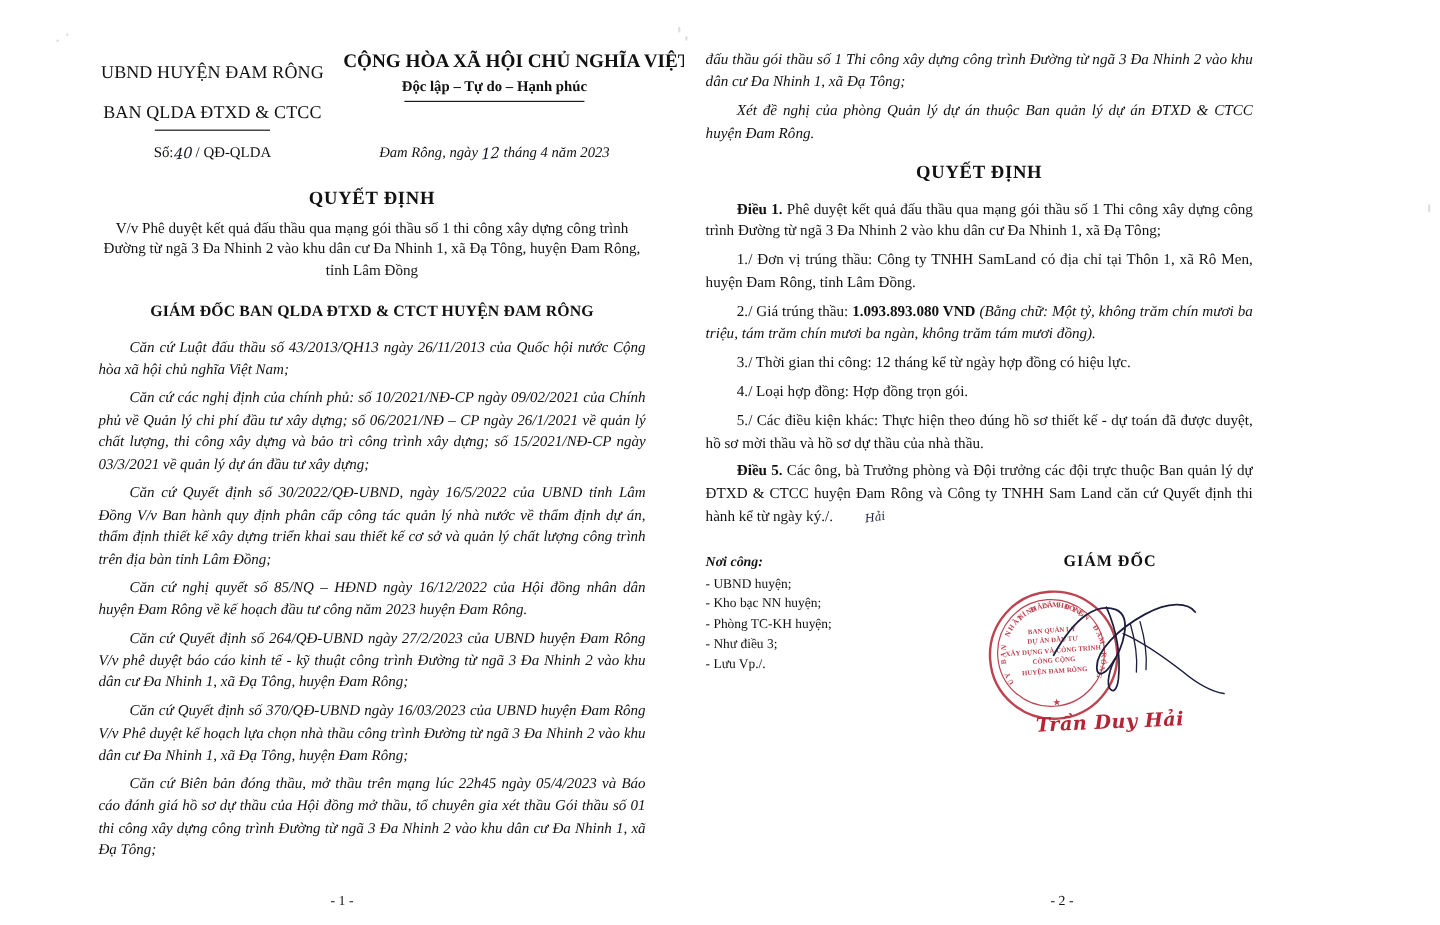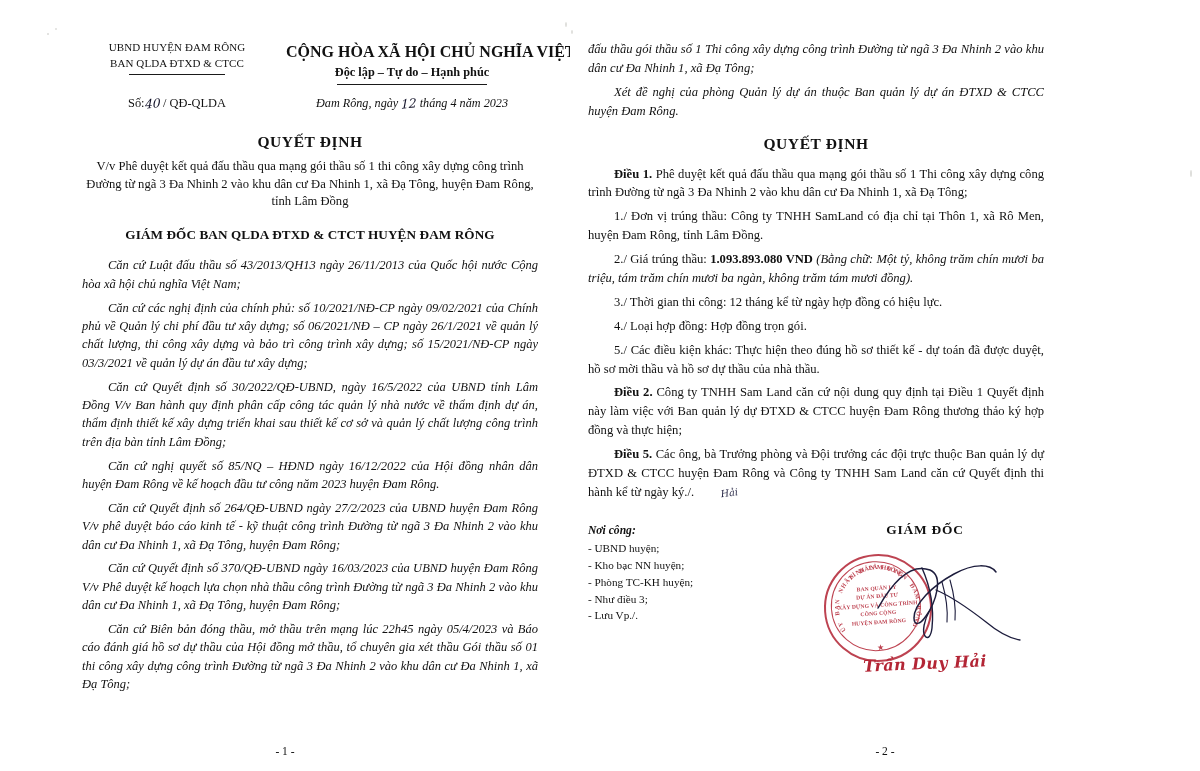--- a/index.html
+++ b/index.html
@@ -46,24 +46,25 @@
   
   .hdr {
     display: flex;
     align-items: flex-start;
     justify-content: space-between;
   }
   .hdr-left  { width: 190px; text-align: center; }
   .hdr-right { width: 252px; text-align: center; }
 
   .org-line {
-    font-size: 11px;
+    font-size: 15px;
     letter-spacing: .1px;
     line-height: 1.45;
     white-space: nowrap;
+    margin-top: 11px;
   }
   .org-line.b { font-weight: normal; }
   .nation {
     font-size: 16px;
     font-weight: bold;
     line-height: 1.45;
     white-space: nowrap;
   }
   .motto {
     font-size: 12.3px;
@@ -373,21 +374,20 @@
         <p><span>1./ Đơn vị trúng thầu:</span><span> Công ty TNHH SamLand có địa chỉ tại Thôn 1, xã Rô Men, huyện Đam Rông, tỉnh Lâm Đồng.</span></p>
 
         <p><span>2./ Giá trúng thầu:</span> <b>1.093.893.080 VND</b> <i>(Bằng chữ: Một tỷ, không trăm chín mươi ba triệu, tám trăm chín mươi ba ngàn, không trăm tám mươi đồng).</i></p>
 
         <p><span>3./ Thời gian thi công:</span><span> 12 tháng kể từ ngày hợp đồng có hiệu lực.</span></p>
 
         <p><span>4./ Loại hợp đồng:</span><span> Hợp đồng trọn gói.</span></p>
 
         <p><span>5./ Các điều kiện khác:</span><span> Thực hiện theo đúng hồ sơ thiết kế - dự toán đã được duyệt, hồ sơ mời thầu và hồ sơ dự thầu của nhà thầu.</span></p>
 
-        <p><b>Điều 2.</b><span> Công ty TNHH Sam Land căn cứ nội dung quy định tại Điều 1 Quyết định này làm việc với Ban quản lý dự ĐTXD &amp; CTCC huyện Đam Rông thương thảo ký hợp đồng và thực hiện;</span></p>
 
         <p class="art-gap"><b>Điều 5.</b><span> Các ông, bà Trưởng phòng và Đội trưởng các đội trực thuộc Ban quản lý dự ĐTXD &amp; CTCC huyện Đam Rông và Công ty TNHH Sam Land căn cứ Quyết định thi hành kể từ ngày ký./.</span><span class="sig-scribble">Hải</span></p>
 
       </div>
 
       <div class="sig-area">
 
         <div class="recipients">
           <div class="rt">Nơi công:</div>
           <ul>

